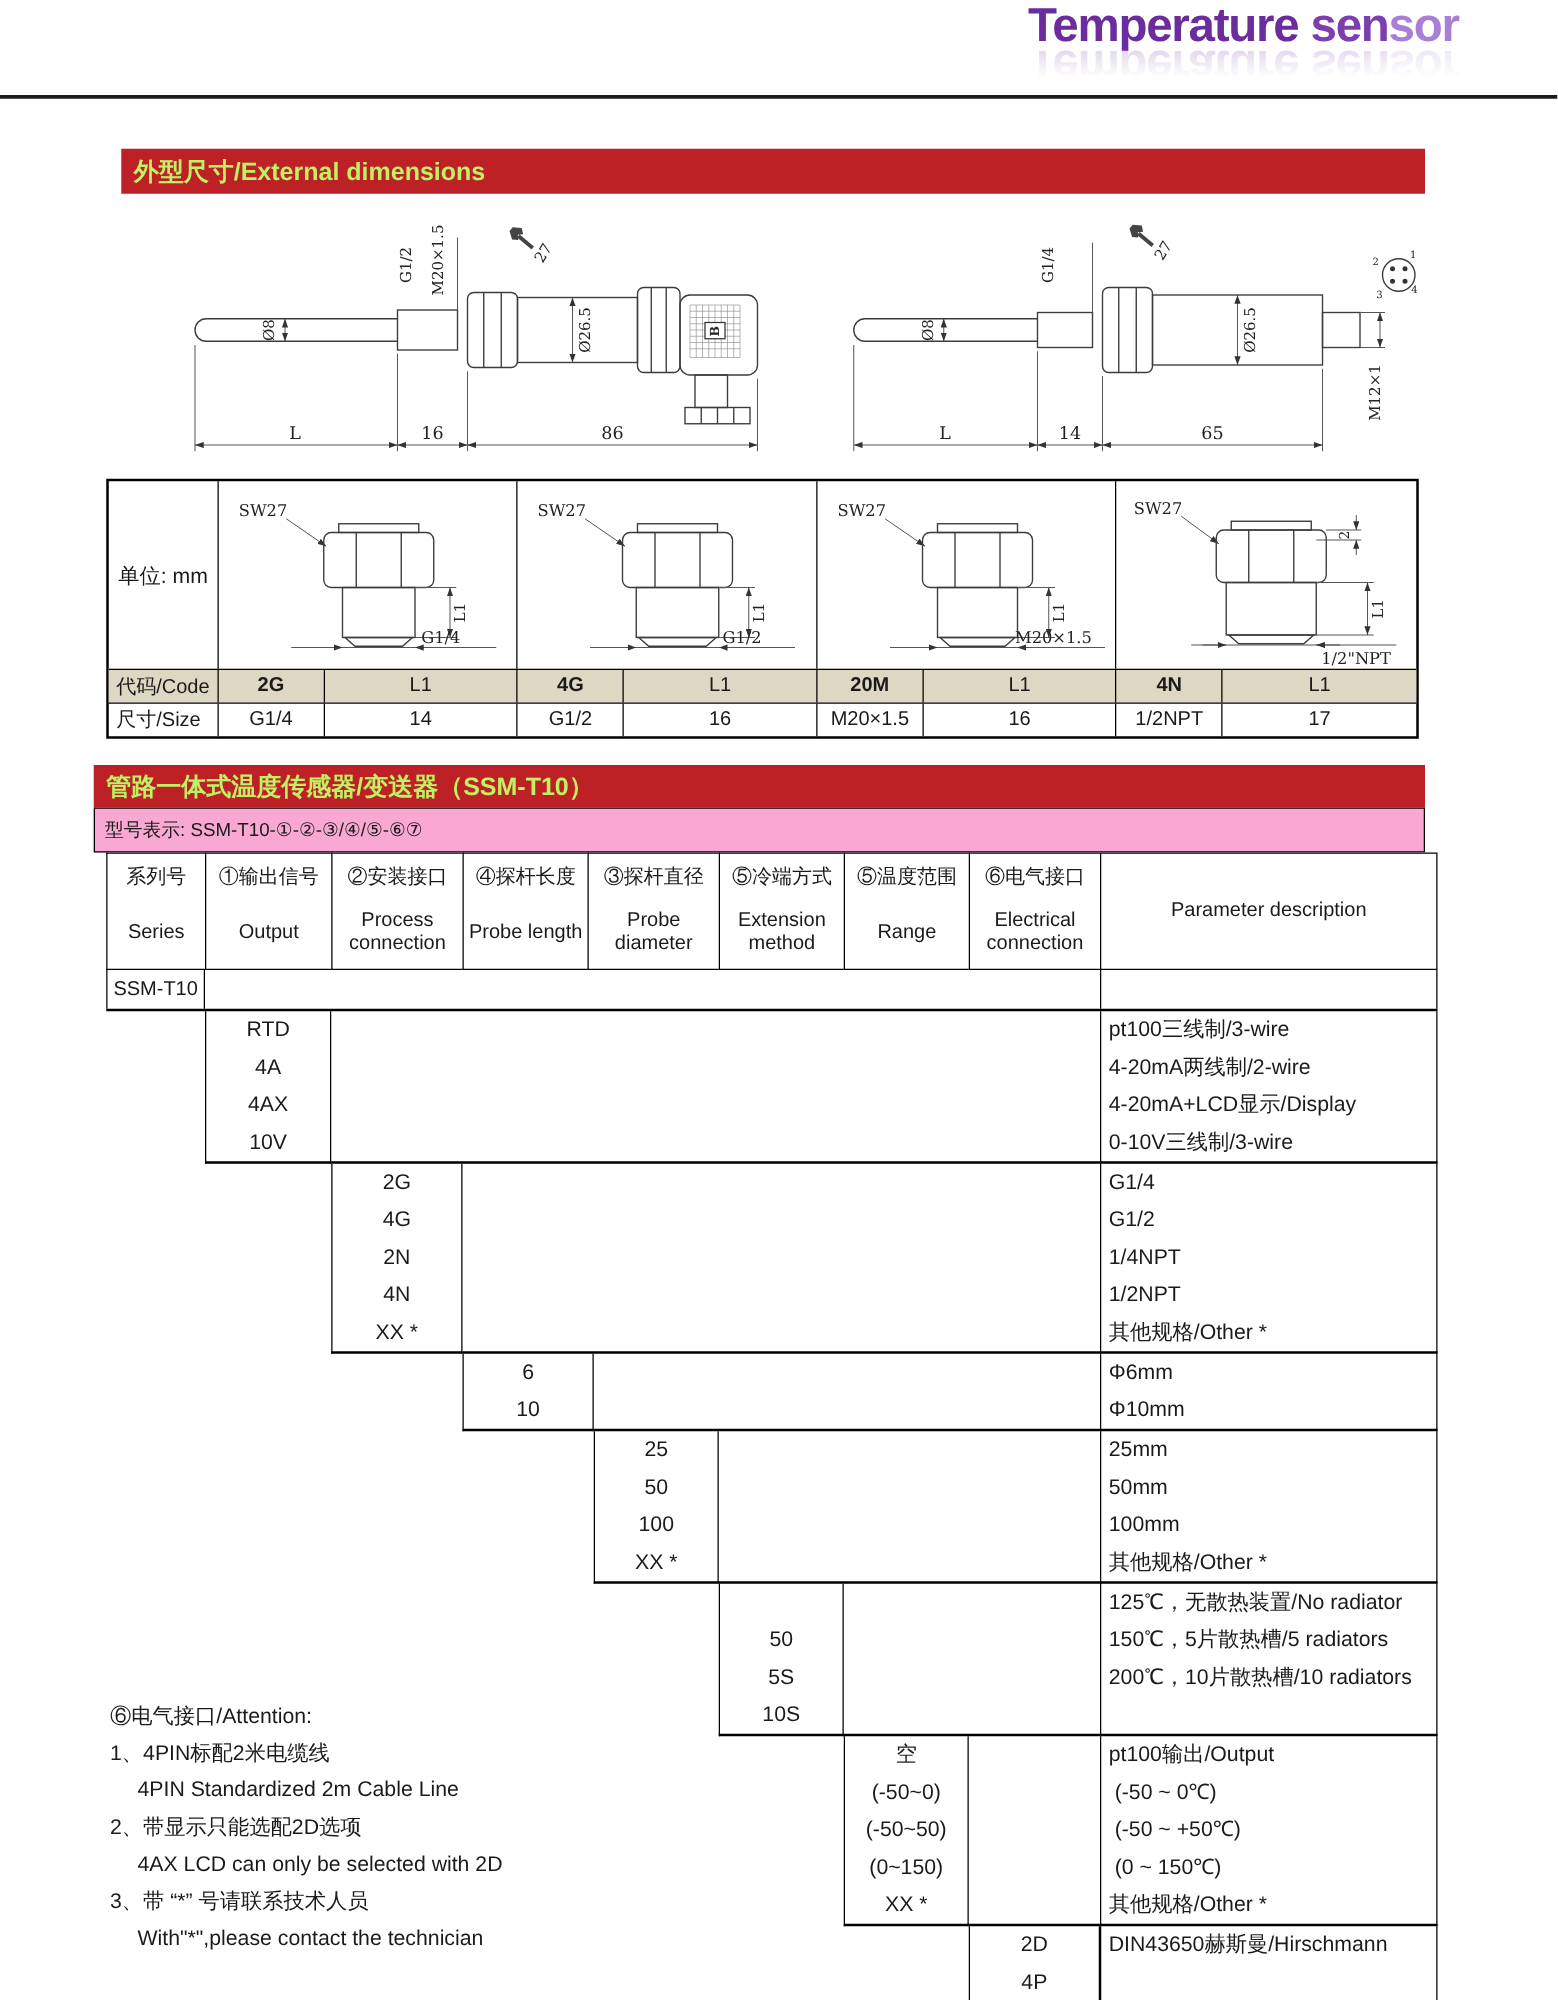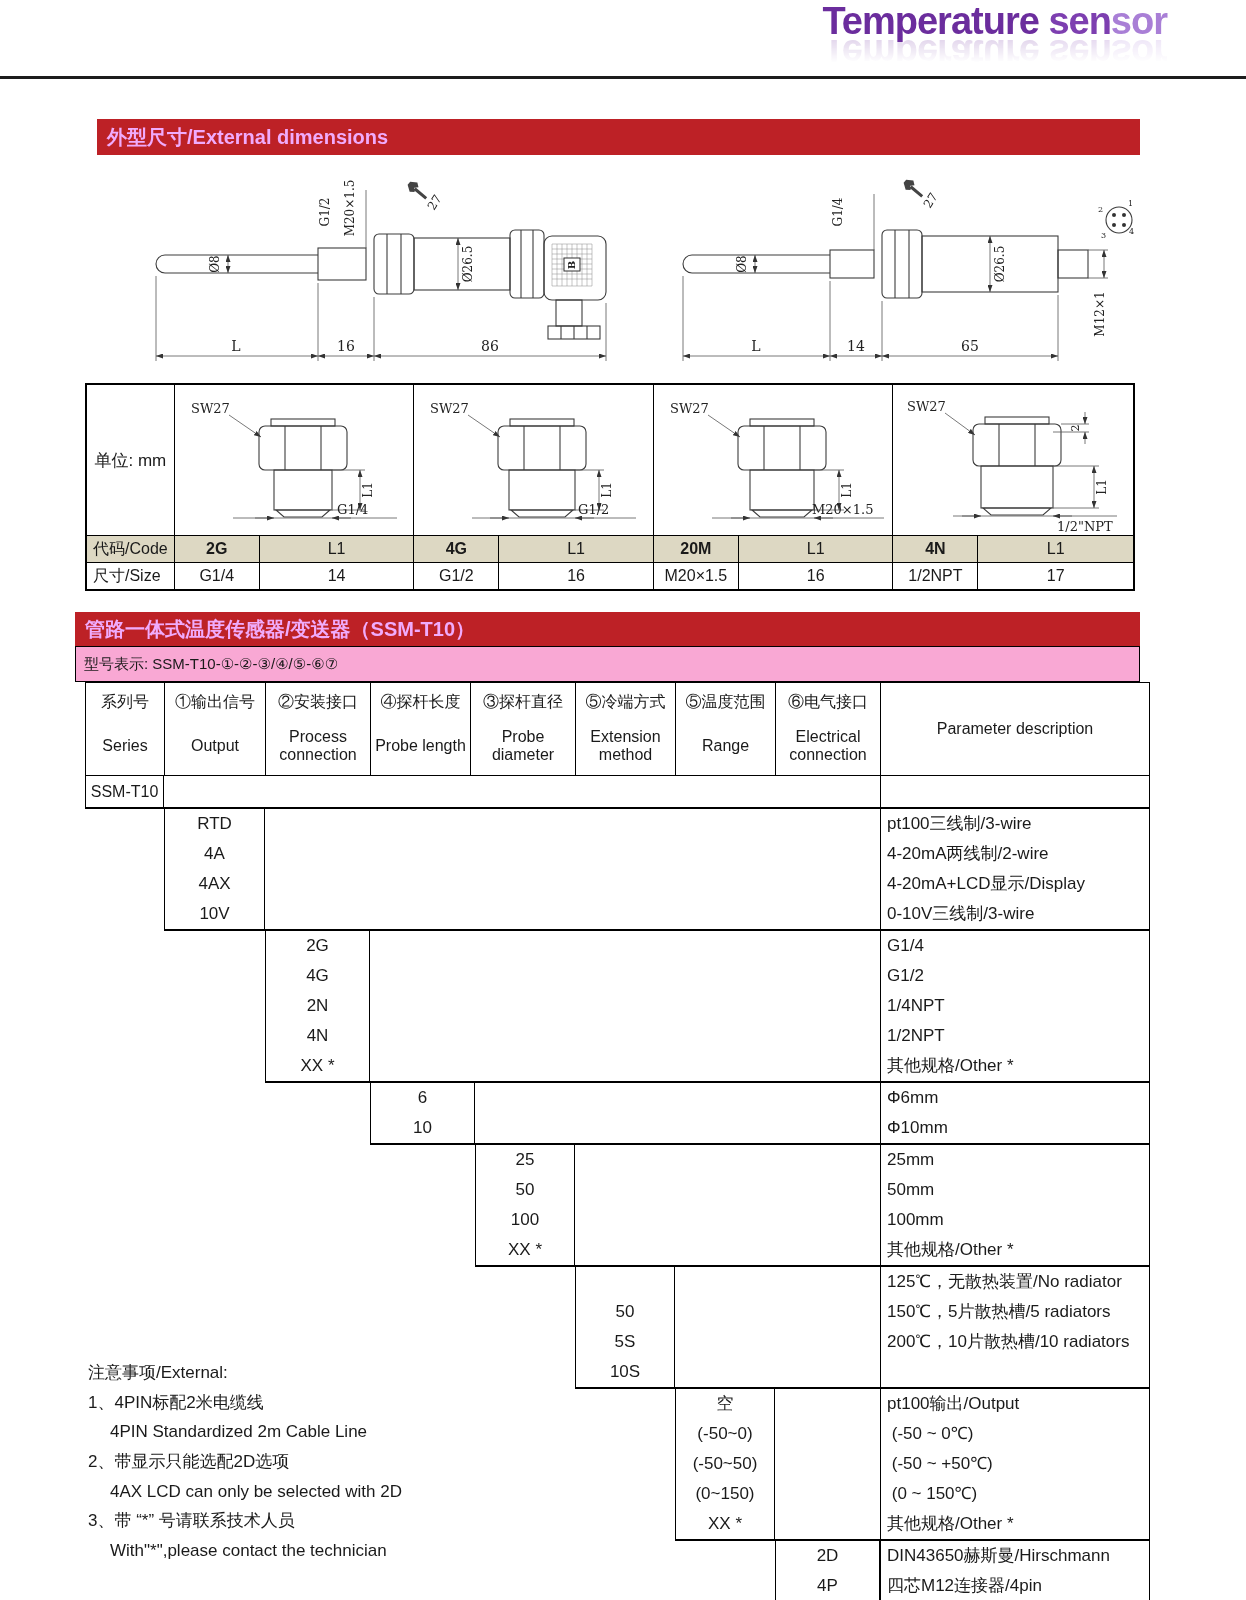--- a/index.html
+++ b/index.html
@@ -13,21 +13,21 @@
   .title-wrap{position:absolute;top:2px;right:79px;text-align:right;line-height:1;}
   .brand{font-size:38px;font-weight:700;letter-spacing:-1px;white-space:nowrap;}
   .brand .w1{color:#6b2d9d;}
   .brand .w2a{color:#7d3fb0;}
   .brand .w2b{color:#a97fd6;}
   .title-mirror{transform:scaleY(-1);opacity:.22;margin-top:-6px;filter:blur(.4px);
     -webkit-mask-image:linear-gradient(to top,#000 5%,transparent 75%);
     mask-image:linear-gradient(to top,#000 5%,transparent 75%);}
   .top-rule{position:absolute;left:0;top:76px;width:1246px;height:3px;background:#1d1d1d;}
   
-  .bar{position:absolute;color:#f0abfc;font-size:20px;font-weight:600;
+  .bar{position:absolute;color:#bef264;font-size:20px;font-weight:600;
     display:flex;align-items:center;padding-left:10px;}
   .bar1{left:97px;top:119px;width:1043px;height:36px;}
   .bar2{left:75px;top:612px;width:1065px;height:34px;}
   .model-row{position:absolute;left:75px;top:646px;width:1065px;height:36px;
     border:1px solid #000000;display:flex;align-items:center;padding-left:8px;
     font-size:15px;background:#f9a8d4;}
   
   .drawL{position:absolute;left:128px;top:164px;}
   .drawR{position:absolute;left:660px;top:164px;}
   svg{display:block;}
@@ -501,26 +501,25 @@
 
   <div class="grp" style="--ind:690px;--cw:105px;">
     <div class="g-ind"></div>
     <div class="g-codes">
       <div class="g-line">2D</div>
       <div class="g-line">4P</div>
     </div>
     <div class="g-mid"></div>
     <div class="g-desc">
       <div class="g-line">DIN43650赫斯曼/Hirschmann</div>
-      <div class="g-line">四芯M12连接器/4pin</div>
     </div>
   </div>
 </div>
 
 <div class="notes">
-  <div class="note-line">注意事项/External:</div>
+  <div class="note-line">⑥电气接口/Attention:</div>
   <div class="note-line">1、4PIN标配2米电缆线</div>
   <div class="note-line note-indent">4PIN Standardized 2m Cable Line</div>
   <div class="note-line">2、带显示只能选配2D选项</div>
   <div class="note-line note-indent">4AX LCD can only be selected with 2D</div>
   <div class="note-line">3、带 “*” 号请联系技术人员</div>
   <div class="note-line note-indent">With"*",please contact the technician</div>
 </div>
 
 </body></html>

